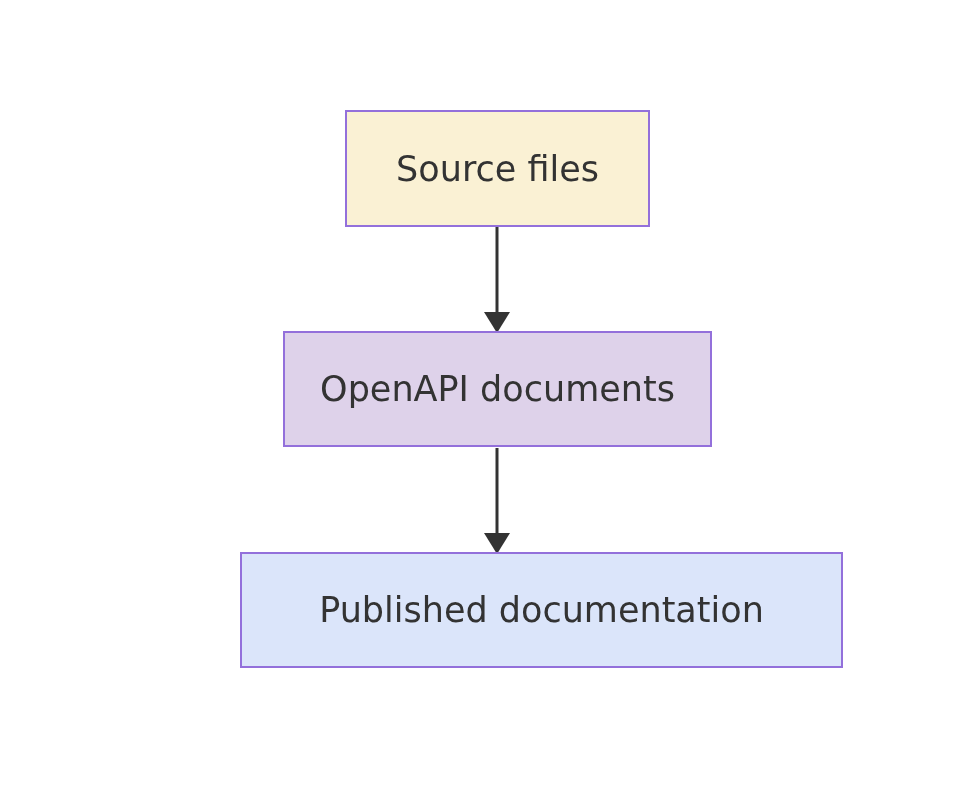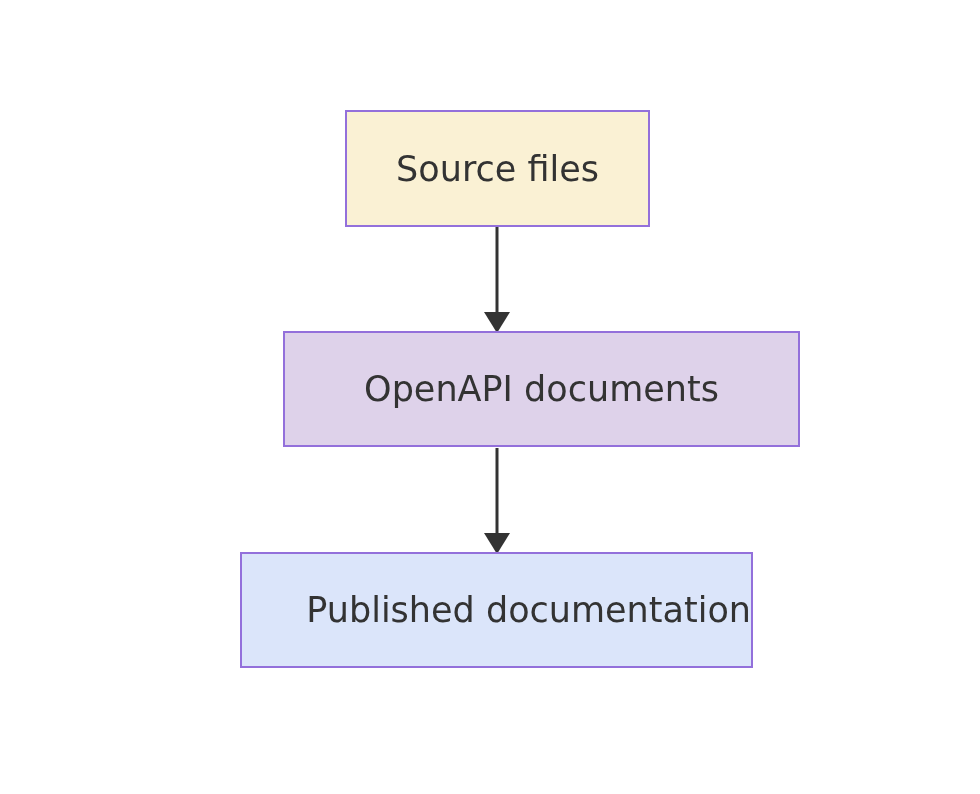--- a/index.html
+++ b/index.html
@@ -29,28 +29,27 @@
     line-height: 1.2;
     white-space: nowrap;
   }
   .node-source {
     left: 345px; top: 110px;
     width: 305px; height: 117px;
     background: var(--node_source_fill, #faf1d4);
   }
   .node-openapi {
     left: 283px; top: 331px;
-    width: 517px; height: 116px;
+    width: 429px; height: 116px;
     background: var(--node_openapi_fill, #ded2ea);
   }
   .node-published {
     left: 240px; top: 552px;
-    width: 513px; height: 116px;
+    width: 603px; height: 116px;
     background: var(--node_published_fill, #dbe5fa);
-    justify-content: flex-end;
   }
   svg.edges {
     position: absolute;
     left: 0; top: 0;
     width: 980px; height: 794px;
     pointer-events: none;
   }
   svg.edges line {
     stroke-width: 3px;
   }

